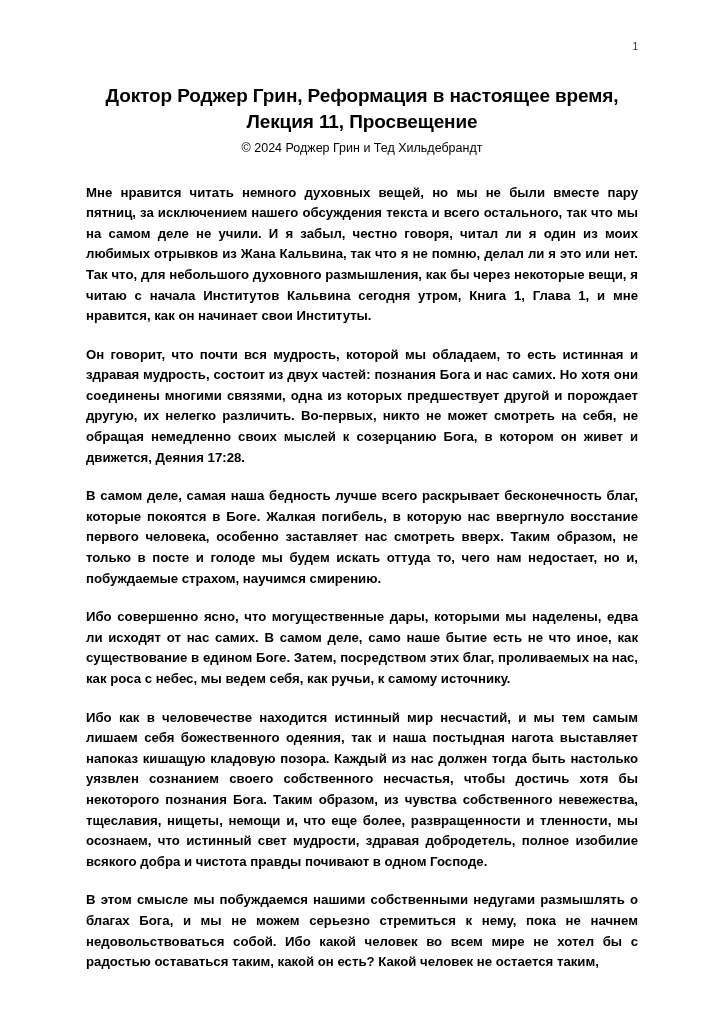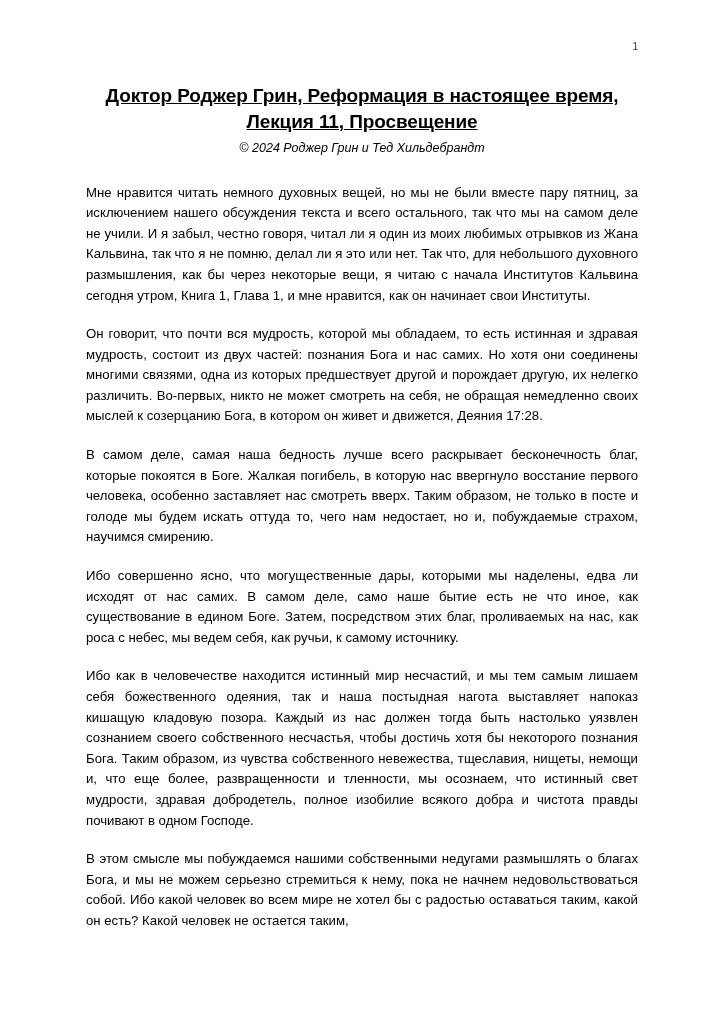--- a/index.html
+++ b/index.html
@@ -31,31 +31,30 @@
     color: #333333;
     line-height: 1;
   }
   .doc-title {
     margin: 45px 0 0 0;
     font-size: 19px;
     font-weight: bold;
     text-align: center;
     line-height: 1.35;
     letter-spacing: -0.1px;
-    text-decoration: underline;
   }
   .doc-subtitle {
     margin: 6px 0 0 0;
     font-size: 12.5px;
     text-align: center;
     line-height: 1.3;
-    font-style: italic;
   }
   .body-text {
     margin-top: 26px;
+    font-weight: bold;
   }
   .body-text p {
     margin: 0 0 18px 0;
     font-size: 13.2px;
     line-height: 1.56;
     text-align: justify;
     text-justify: inter-word;
     hyphens: none;
   }
   .body-text p:last-child {

